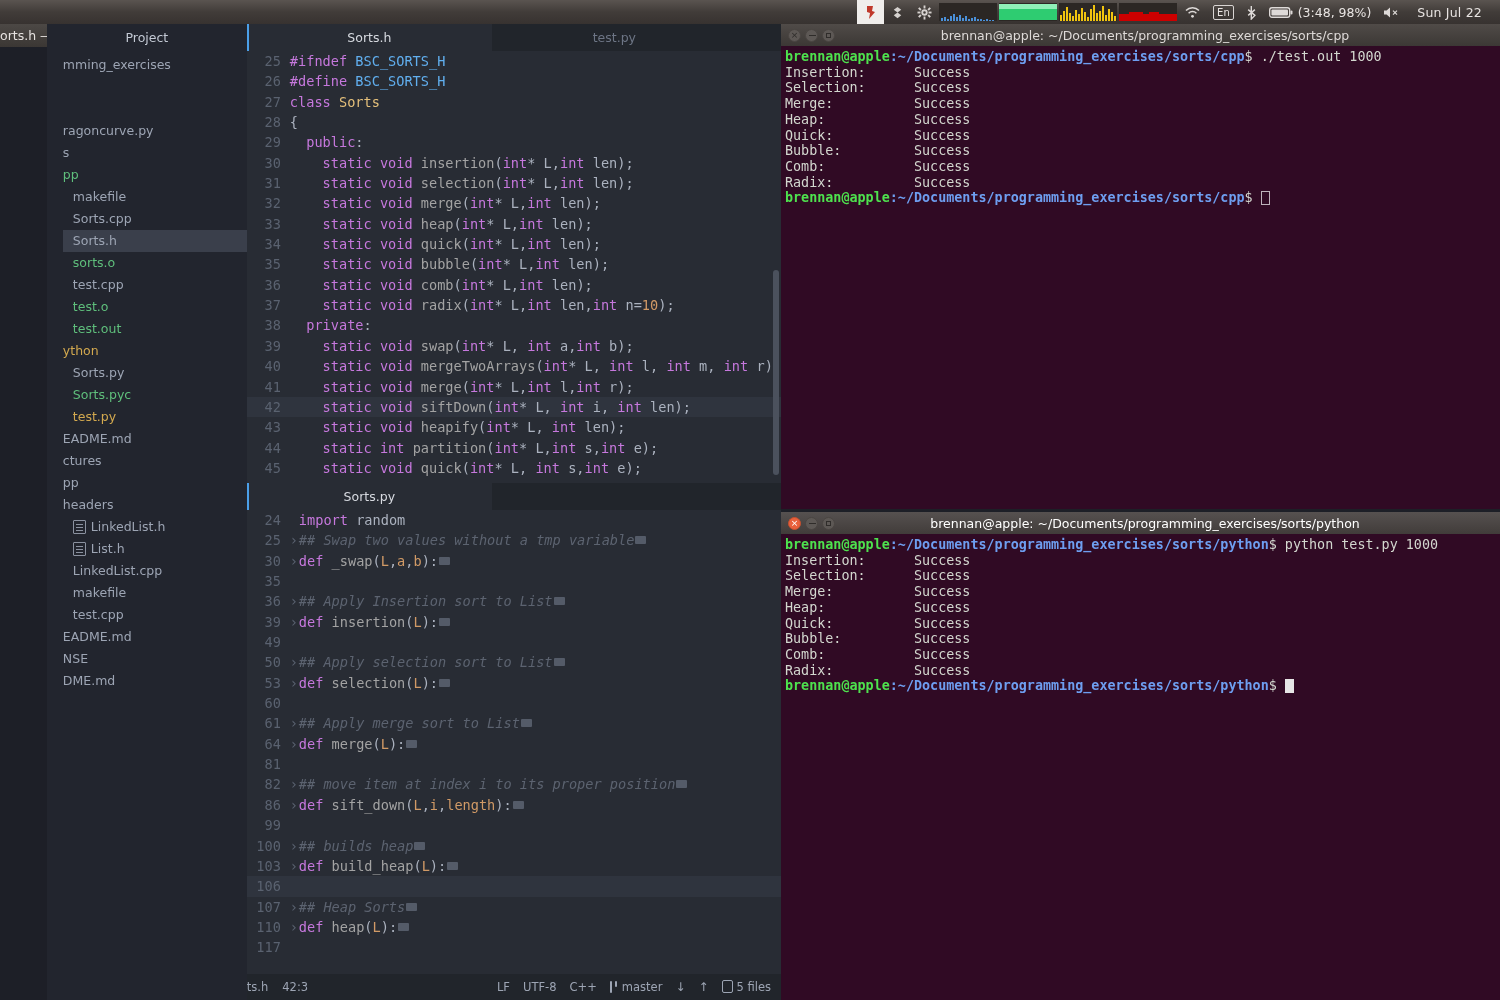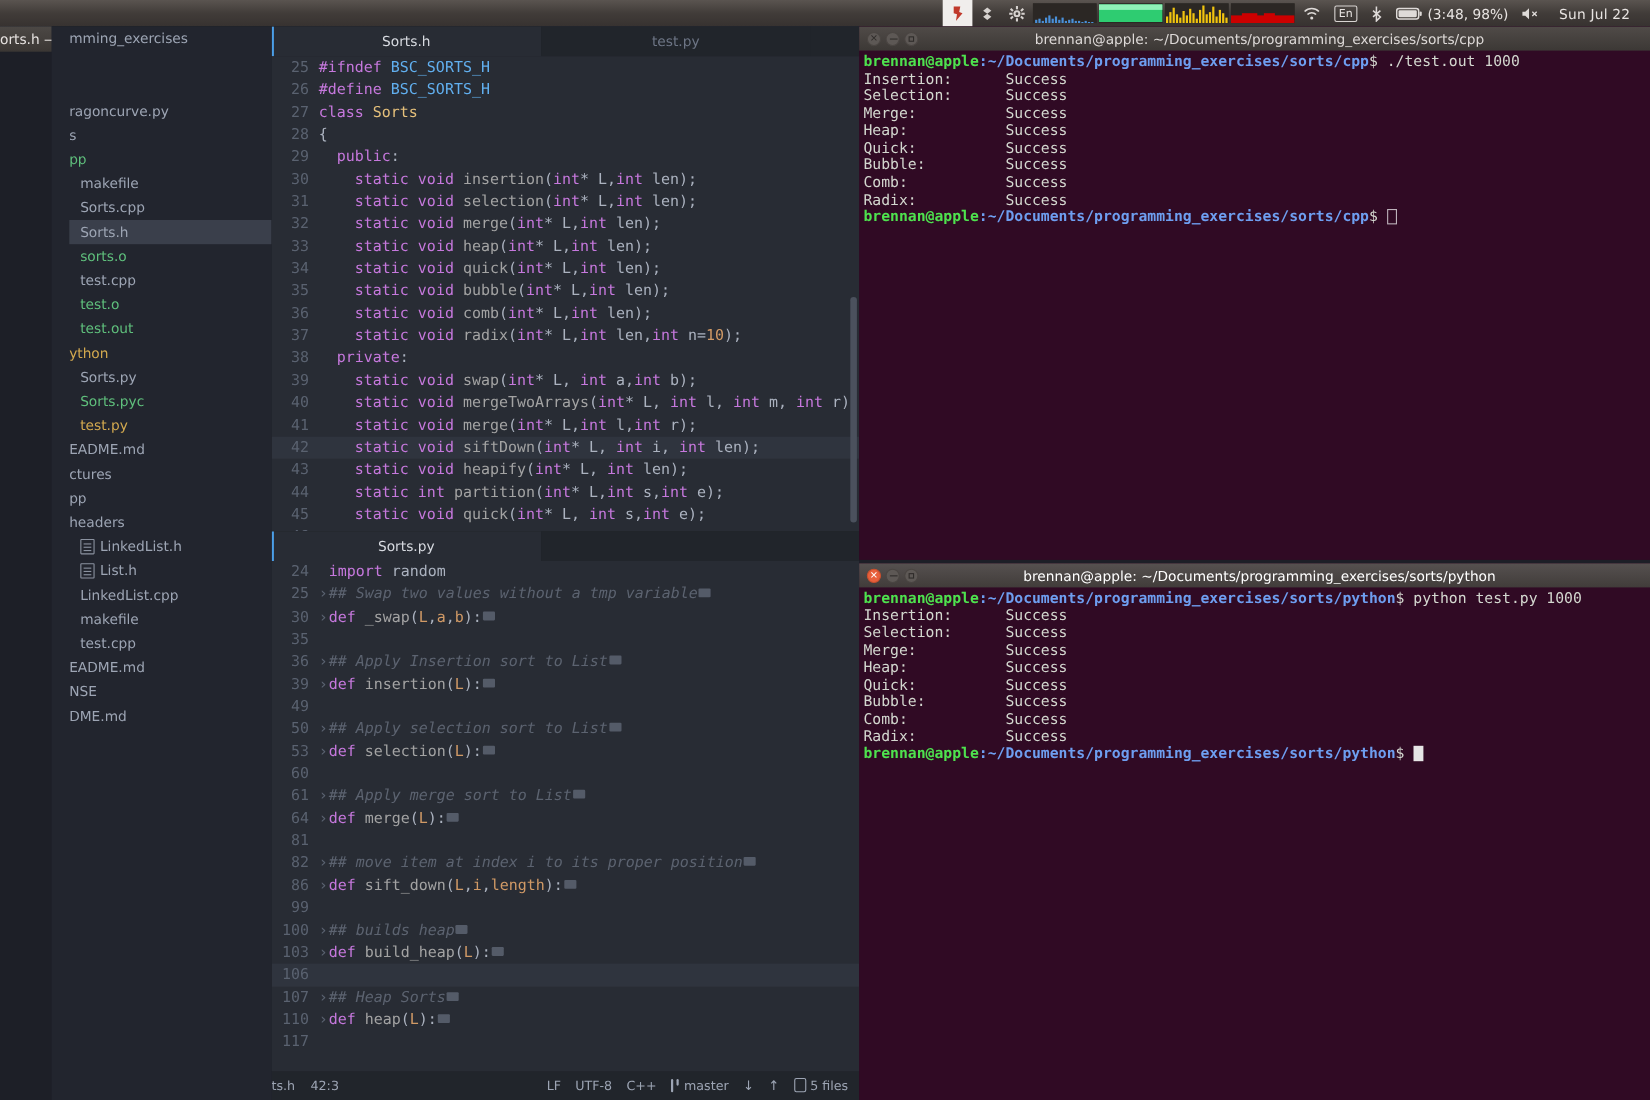--- a/index.html
+++ b/index.html
@@ -273,20 +273,21 @@
   </div>
 
   <div class="atom">
     <div class="atom-title">
       <span>orts.h — ~/Documents/programming_exercises — Atom</span>
     </div>
 
     <div class="atom-body">
 
       <div class="tree">
+        <div class="tree-head">Project</div>
         <div class="tree-scroll" id="tree-rows">
             <div class="trow" style="padding-left: 0px;">
               <span class="lbl c-dir">mming_exercises</span>
             </div>
             <div class="trow" style="padding-left: 0px;">
               <span class="lbl c-dir"></span>
             </div>
             <div class="trow" style="padding-left: 0px;">
               <span class="lbl c-dir"></span>
             </div>

